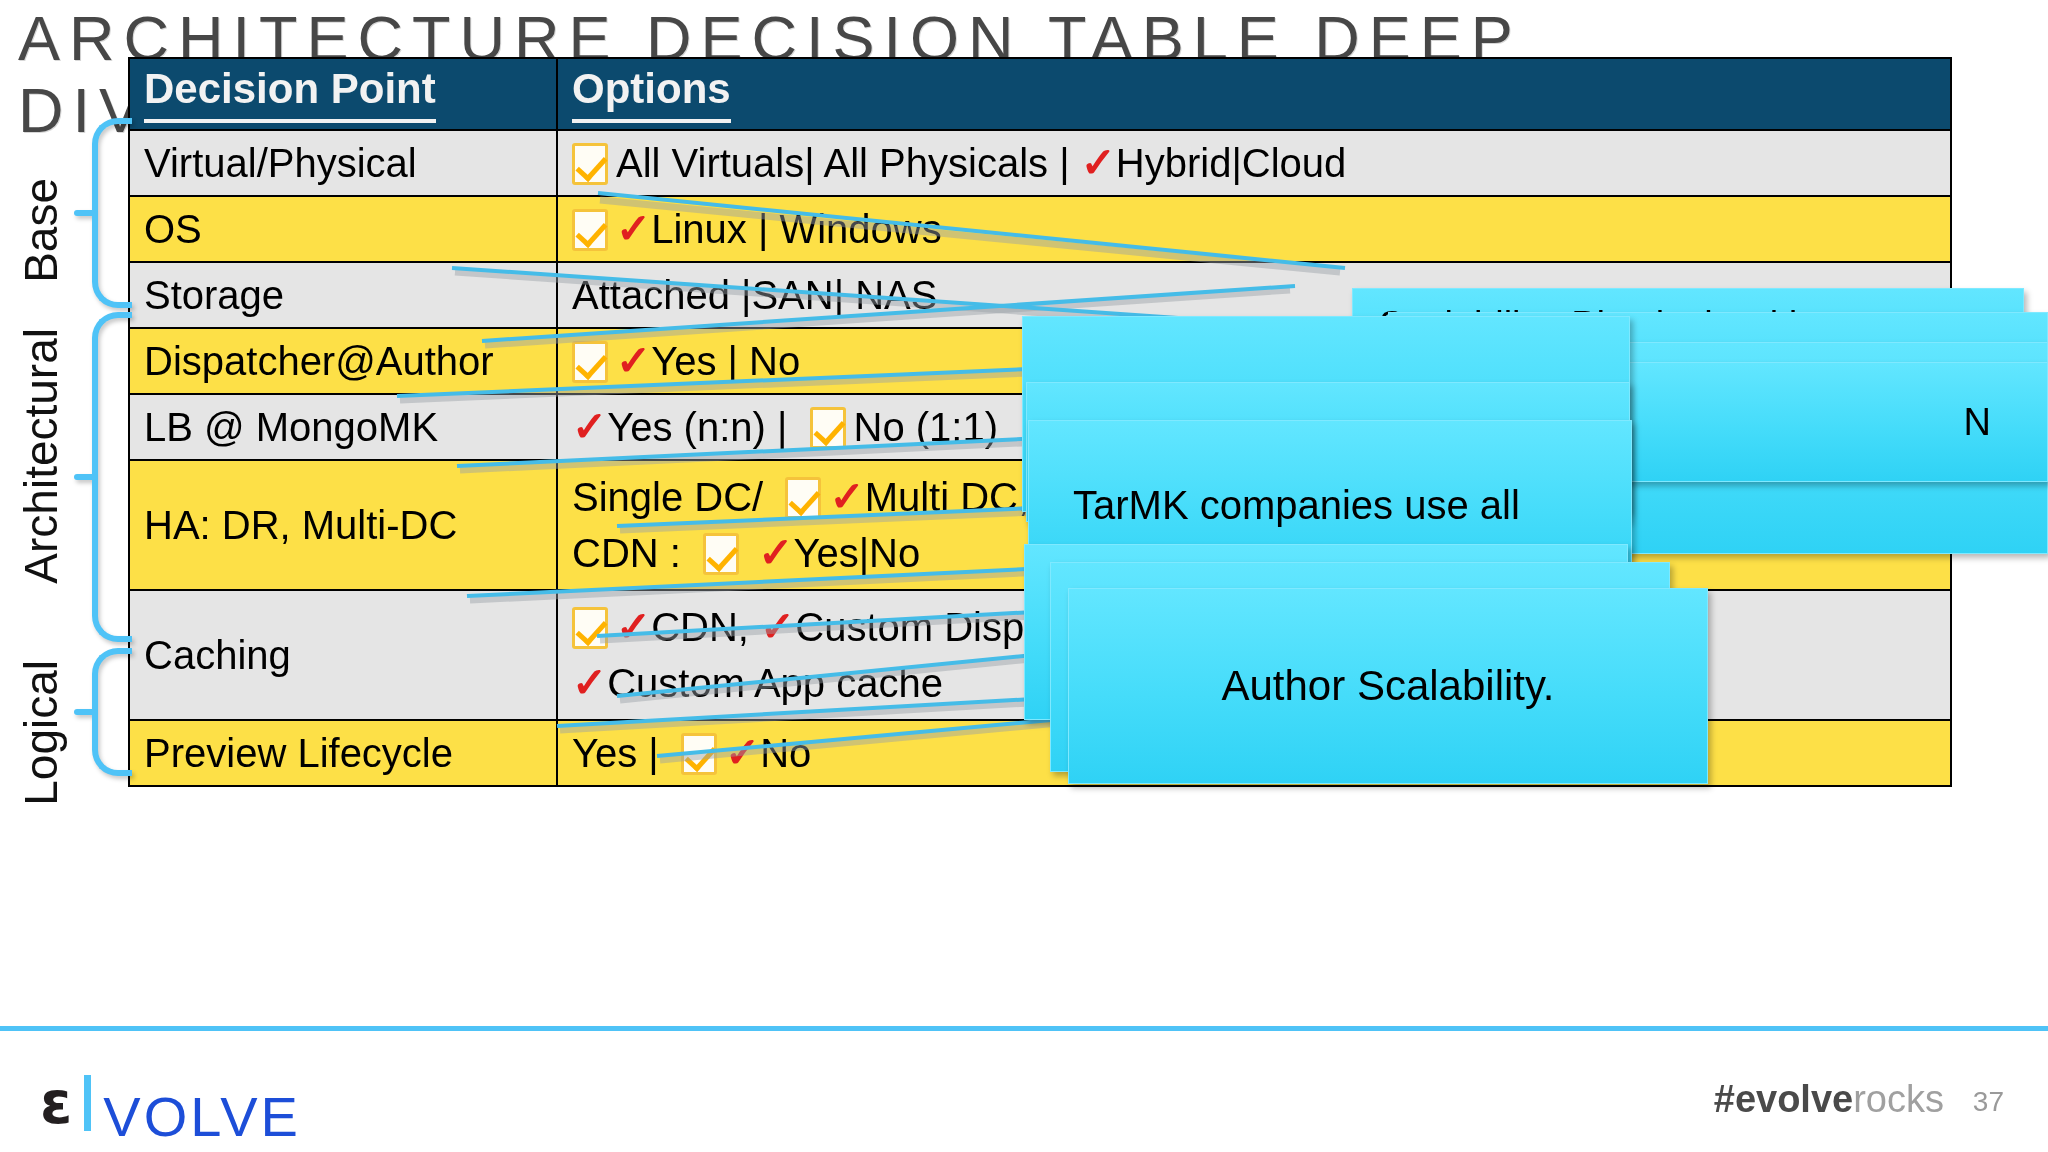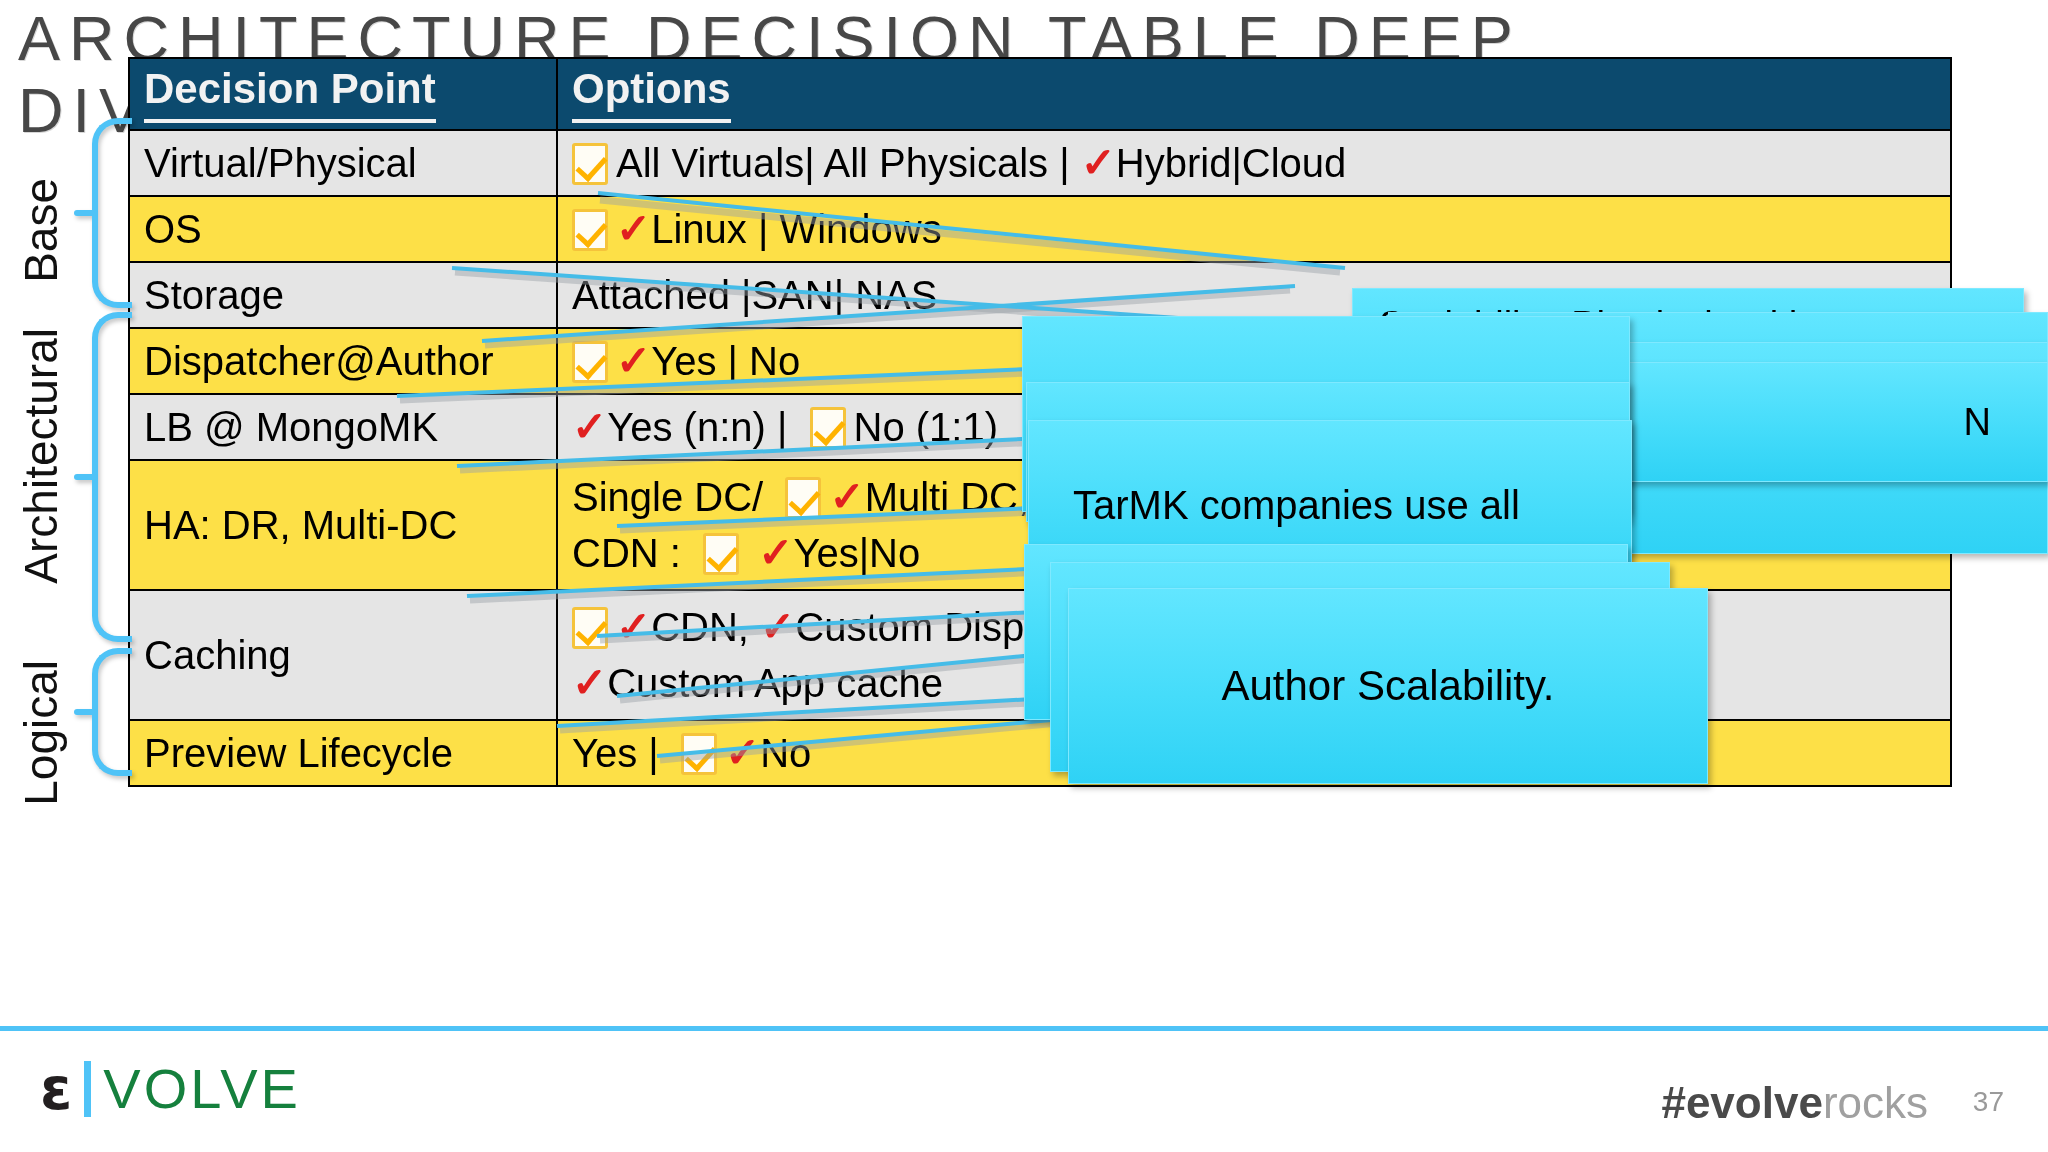--- a/index.html
+++ b/index.html
@@ -102,24 +102,24 @@
   }
 
   
   .frule{position:absolute;left:0;top:1026px;width:2048px;height:5px;
     background:#4FC3F7;z-index:7;}
   .logo{position:absolute;left:40px;top:1060px;z-index:8;
     display:flex;align-items:center;}
   .logo .eps{font-size:58px;font-weight:bold;color:#231f20;
     font-family:"DejaVu Sans",sans-serif;line-height:58px;}
   .logo .bar{width:7px;height:56px;background:#4FC3F7;margin:0 12px;}
-  .logo .wd{font-size:56px;letter-spacing:3px;color:#15803d;
-    line-height:58px;font-weight:400;}
-  .hash{position:absolute;right:120px;top:1078px;z-index:8;
-    font-size:44px;white-space:nowrap;}
+  .logo .wd{font-size:56px;letter-spacing:3px;color:#1d4ed8;
+    line-height:58px;font-weight:400;margin-top:28px;}
+  .hash{position:absolute;right:104px;top:1078px;z-index:8;
+    font-size:38px;white-space:nowrap;}
   .hash b{color:#4a4a4a;font-weight:bold;}
   .hash i{color:#a0a0a0;font-style:normal;}
   .pnum{position:absolute;right:44px;top:1086px;z-index:8;
     font-size:28px;color:#9a9a9a;}
 </style>
 </head>
 <body>
 
 <div id="slide">
 

